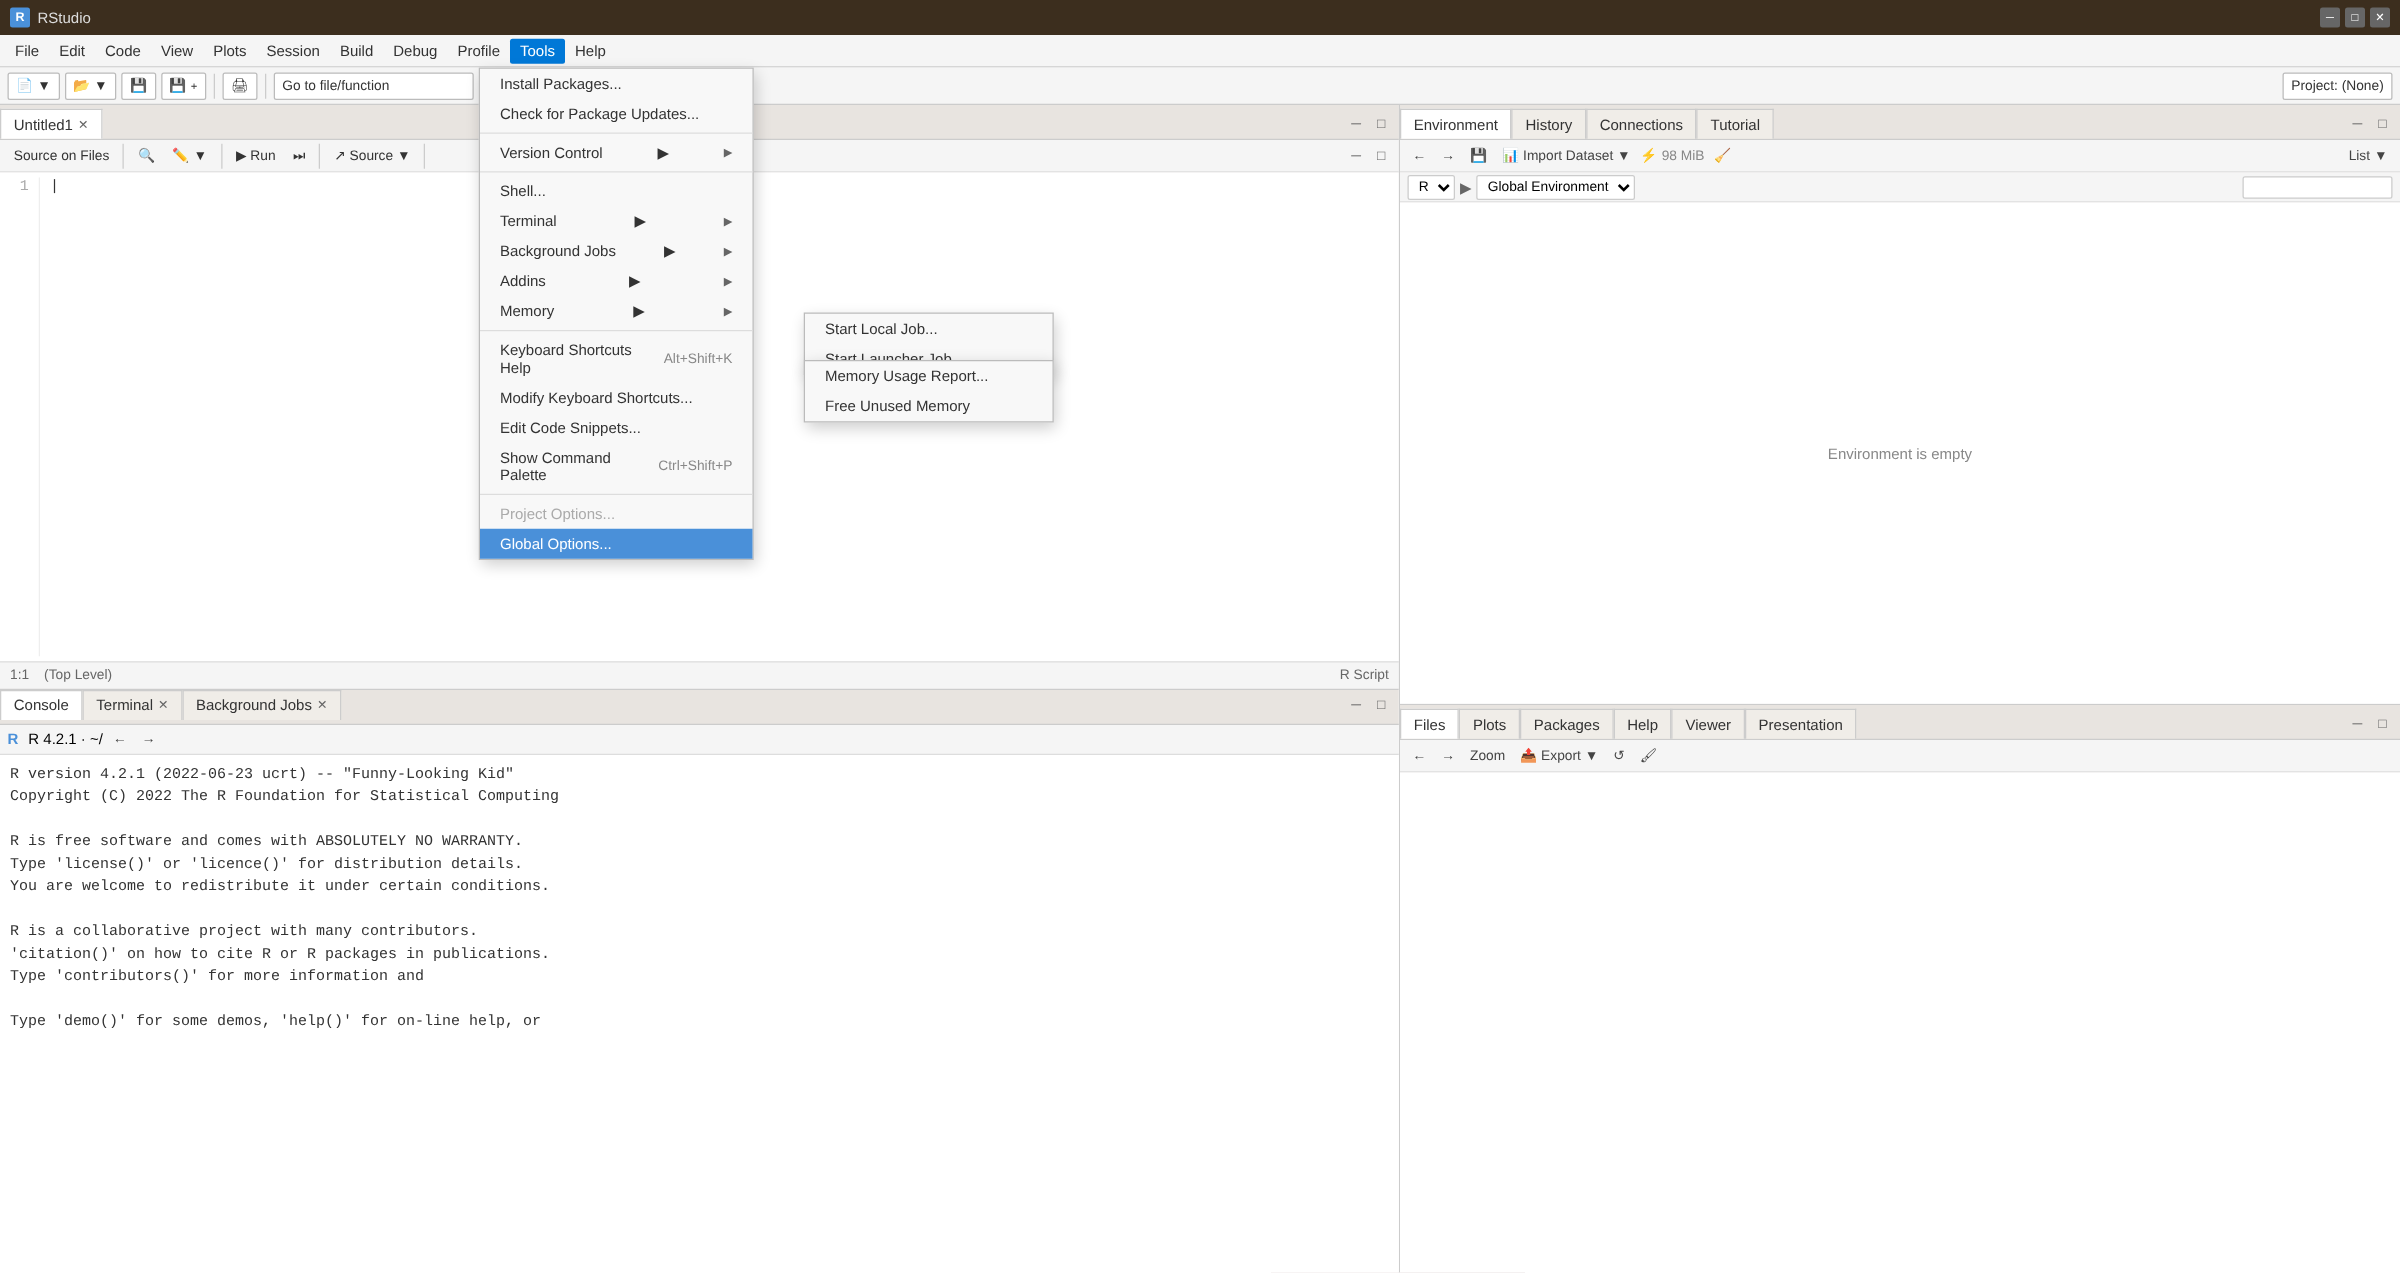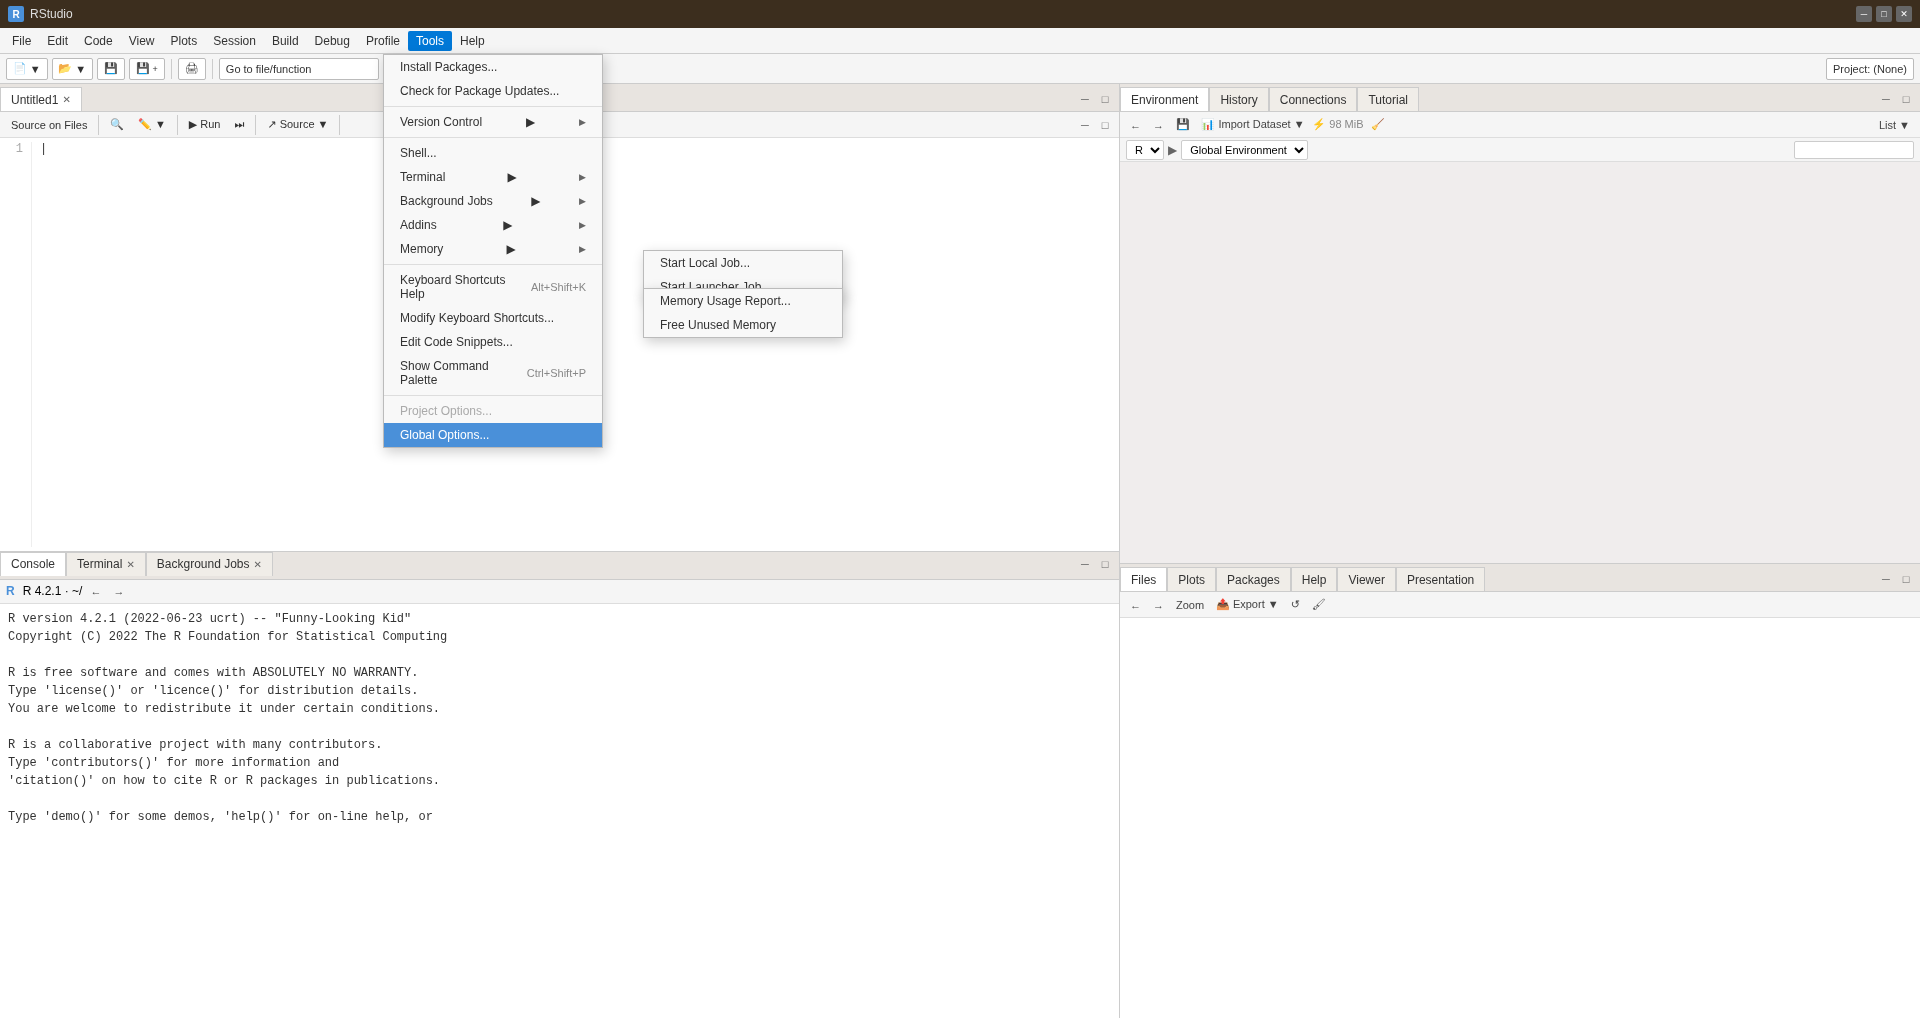--- a/index.html
+++ b/index.html
@@ -526,20 +526,26 @@
 
       <div id="code-area">
         <div id="line-numbers">
           <div>1</div>
         </div>
         <div id="code-content">
           <span class="cursor-line"></span>
         </div>
       </div>
 
+      <div id="editor-status">
+        <span>1:1</span>
+        <span>(Top Level)</span>
+        <div style="flex:1"></div>
+        <span>R Script</span>
+      </div>
     </div>
 
     <div id="console-panel" style="height:432px;">
 
       <div id="console-tabs">
         <div class="console-tab active">
           <span>Console</span>
         </div>
         <div class="console-tab">
           <span>Terminal</span>
@@ -565,22 +571,22 @@
 
       <div id="console-content">
         <div>R version 4.2.1 (2022-06-23 ucrt) -- "Funny-Looking Kid"</div>
         <div>Copyright (C) 2022 The R Foundation for Statistical Computing</div>
         <div>&nbsp;</div>
         <div>R is free software and comes with ABSOLUTELY NO WARRANTY.</div>
         <div>Type 'license()' or 'licence()' for distribution details.</div>
         <div>You are welcome to redistribute it under certain conditions.</div>
         <div>&nbsp;</div>
         <div>R is a collaborative project with many contributors.</div>
+        <div>'citation()' on how to cite R or R packages in publications.</div>
         <div>Type 'contributors()' for more information and</div>
-        <div>'citation()' on how to cite R or R packages in publications.</div>
         <div>&nbsp;</div>
         <div>Type 'demo()' for some demos, 'help()' for on-line help, or</div>
       </div>
     </div>
   </div>
 
   <div id="right-panel">
 
     <div id="env-panel">
       <div id="env-tabs">
@@ -616,20 +622,23 @@
           <option>R</option>
         </select>
         <span style="color:#666;">▶</span>
         <select class="env-select">
           <option>Global Environment</option>
         </select>
         <div style="flex:1"></div>
         <input type="text" id="search-env" style="height: 18px; width: 120px; border: 1px solid rgb(204, 204, 204); padding: 1px 4px; font-size: 11px; border-radius: 2px;" placeholder="">
       </div>
 
+      <div id="env-content">
+        <span>Environment is empty</span>
+      </div>
     </div>
 
     <div id="files-panel">
       <div id="files-tabs">
         <div class="files-tab active">Files</div>
         <div class="files-tab">Plots</div>
         <div class="files-tab">Packages</div>
         <div class="files-tab">Help</div>
         <div class="files-tab">Viewer</div>
         <div class="files-tab">Presentation</div>

